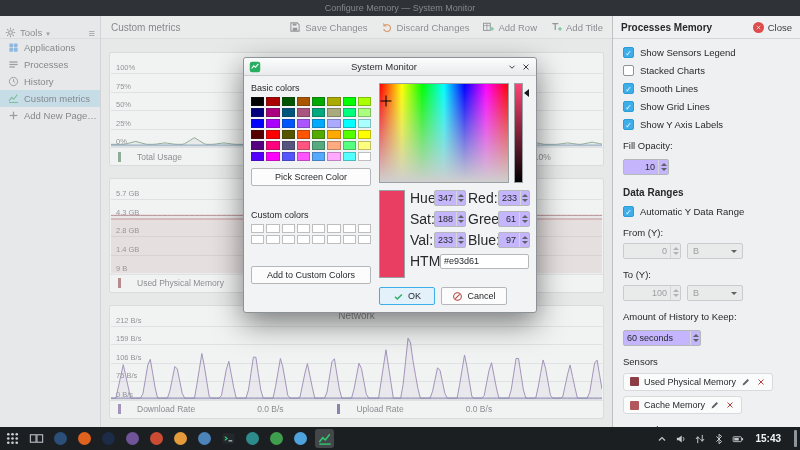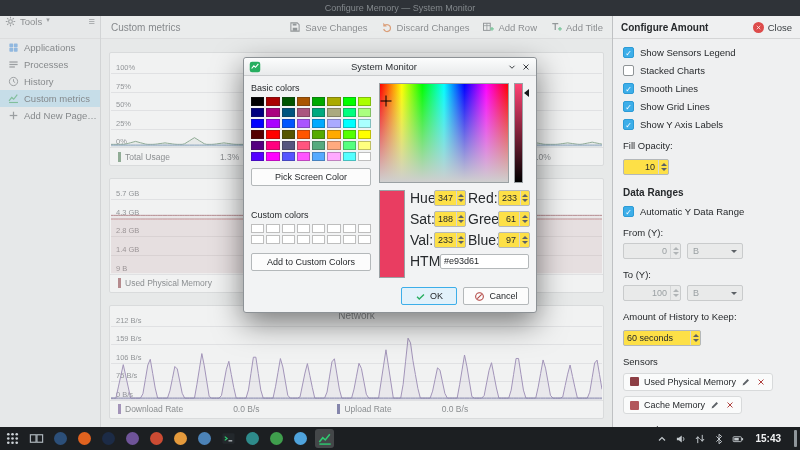--- a/index.html
+++ b/index.html
@@ -2,58 +2,58 @@
 <html><head>
 <meta charset="utf-8">
 <style>
 *{margin:0;padding:0;box-sizing:border-box;font-family:"Liberation Sans",sans-serif}
 html,body{width:800px;height:450px;overflow:hidden;background:#111}
 .screen{position:relative;width:800px;height:450px;background:#eff0f1;overflow:hidden}
 .titlebar{position:absolute;left:0;top:0;width:800px;height:16px;background:#2f3338;display:flex;align-items:center;justify-content:center}
 .wtitle{font-size:9px;color:#83888c}
 .main{position:absolute;left:0;top:16px;width:800px;height:411px;display:flex}
 .sidebar{width:101px;background:#e8e9ea;border-right:1px solid #c2c4c6;display:flex;flex-direction:column}
-.side-head{height:23px;display:flex;align-items:flex-start;gap:4px;padding:0 5px;border-bottom:1px solid #d4d5d6}
+.side-head{height:23px;display:flex;align-items:flex-end;gap:4px;padding:0 5px;border-bottom:1px solid #d4d5d6}
 .side-head .lbl{font-size:9.5px;color:#3a3e42}
 .chev{font-size:7px;color:#5c6166}
 .burger{margin-left:auto;font-size:11px;color:#5c6166;line-height:10px}
 .side-item{height:17px;display:flex;align-items:center;gap:5px;padding-left:8px;font-size:9.5px;color:#31363b;white-space:nowrap}
 .side-item.sel{background:rgba(61,174,233,.35)}
 .center{flex:1;display:flex;flex-direction:column;min-width:0}
 .toolbar{height:23px;display:flex;align-items:center;background:#eff0f1;border-bottom:1px solid #d4d5d6}
 .page-title{margin-left:10px;font-size:10px;color:#31363b}
 .tb-buttons{margin-left:auto;display:flex;gap:3px;padding-right:4px}
 .tb-btn{display:flex;align-items:center;gap:4px;font-size:9.5px;color:#3a3e42;padding:2px 5px;border-radius:2px;white-space:nowrap}
 .charts{flex:1;background:#e9eaeb;padding:13px 8px 8px;display:flex;flex-direction:column;gap:12px;overflow:hidden}
 .chart-card{flex:1;background:#fbfbfc;border:1px solid #cfd1d2;border-radius:2px;display:flex;flex-direction:column;min-height:0}
 .chart-title{height:20px;display:flex;align-items:center;justify-content:center;font-size:10px;color:#3a3e42}
 .plot{flex:1;position:relative;margin:0 1px}
 .plot svg{position:absolute;inset:0;width:100%;height:100%}
 .gridline{position:absolute;left:0;right:0;height:1px;background:#dcdddf}
 .tick{position:absolute;left:5px;transform:translateY(-100%);font-size:7.5px;color:#4a4e52;padding-bottom:1px}
 .legend{height:18px;border-top:1px solid #d8d9da;display:flex;align-items:center;padding:0 8px}
-.lg-item{display:flex;align-items:center;width:46%;gap:4px}
+.lg-item{display:flex;align-items:center;width:46%;gap:16px}
 .lg-sw{width:3px;height:10px;flex:0 0 auto}
 .lg-name{font-size:8.5px;color:#3a3e42;white-space:nowrap}
 .lg-val{font-size:8.5px;color:#3a3e42;margin-left:46px;white-space:nowrap}
 .lg-val.right{margin-left:auto;margin-right:6px}
 .config{width:188px;background:#eff0f1;border-left:1px solid #bfc1c3;display:flex;flex-direction:column}
 .config-head{height:23px;display:flex;align-items:center;padding:0 8px;border-bottom:1px solid #d4d5d6}
 .config-title{font-size:10px;font-weight:bold;color:#26292c}
 .close-btn{margin-left:auto;display:flex;align-items:center;gap:4px;background:none;border:none;font-size:9.5px;color:#3a3e42}
 .close-ico{width:11px;height:11px;border-radius:50%;background:#dd4b4b;display:inline-flex;align-items:center;justify-content:center}
 .config-body{flex:1;padding:8px 10px;overflow:hidden}
 .cb-row{display:flex;align-items:center;gap:6px;margin-bottom:7px}
 .cb{width:11px;height:11px;border-radius:2px;font-size:8px;line-height:11px;text-align:center;flex:0 0 auto;color:#fff}
 .cb.on{background:#3daee9;border:1px solid #2c9bd6}
 .cb.off{background:#fff;border:1px solid #8f9496}
 .cb-label{font-size:9.5px;color:#26292c;white-space:nowrap}
 .cfg-label{font-size:9.5px;color:#26292c;margin:10px 0 5px}
 .cfg-h2{font-size:10px;font-weight:bold;color:#26292c;margin:12px 0 8px}
-.spin{display:inline-flex;align-items:center;height:16px;background:#fde047;border:1px solid #b4b8ba;border-radius:2px}
+.spin{display:inline-flex;align-items:center;height:16px;background:#c4b5fd;border:1px solid #b4b8ba;border-radius:2px}
 .spin .v{flex:1;font-size:9px;color:#26292c;text-align:right;padding:0 3px;white-space:nowrap}
 .spin.dis{background:#e9eaea;border-color:#c9cbcc}
 .spin.dis .v{color:#9aa0a3}
 .spin-btns{width:10px;align-self:stretch;border-left:1px solid #d4d6d7;display:flex;flex-direction:column;align-items:center;justify-content:space-evenly}
 .tri-up{width:0;height:0;border-left:3px solid transparent;border-right:3px solid transparent;border-bottom:3px solid #5c6166}
 .tri-dn{width:0;height:0;border-left:3px solid transparent;border-right:3px solid transparent;border-top:3px solid #5c6166}
 .spin.dis .tri-up{border-bottom-color:#b0b4b6}
 .spin.dis .tri-dn{border-top-color:#b0b4b6}
 .combo{display:inline-flex;align-items:center;height:16px;background:#fff;border:1px solid #b4b8ba;border-radius:2px;padding:0 5px;gap:6px}
 .combo.dis{background:#e9eaea;border-color:#c9cbcc}
@@ -71,39 +71,39 @@
 .dlg-wbtn{display:flex;align-items:center}
 .dlg-body{flex:1;display:flex;padding:7px;gap:8px;min-height:0}
 .dlg-left{width:120px;display:flex;flex-direction:column}
 .dlg-lbl{font-size:9px;color:#26292c}
 .basic-grid{margin-top:4px;display:grid;grid-template-columns:repeat(8,1fr);gap:2px}
 .cell{height:9px;box-shadow:inset 0 0 0 1px rgba(40,40,40,.3)}
 .btn{height:18px;background:#fcfcfc;border:1px solid #b4b8ba;border-radius:2px;font-size:9px;color:#26292c;display:flex;align-items:center;justify-content:center;gap:4px;white-space:nowrap}
 .pick-btn{margin-top:7px}
 .custom-lbl{margin-top:24px}
 .custom-grid{margin-top:4px;display:grid;grid-template-columns:repeat(8,1fr);gap:2px}
-.add-btn{margin-top:9px}
+.add-btn{margin-top:22px}
 .dlg-right{flex:1;display:flex;flex-direction:column;min-width:0}
 .hsv-row{display:flex;gap:5px}
 .hsv-square{flex:1;height:100px;position:relative;border:1px solid #9aa0a3;background:linear-gradient(to bottom,rgba(255,255,255,0),#cfcfcf),linear-gradient(to right,#ff0000,#ffff00 17%,#00ff00 33%,#00ffff 50%,#0000ff 66%,#ff00ff 83%,#ff0000)}
 .cross{position:absolute;left:5%;top:17%;width:11px;height:11px;transform:translate(-50%,-50%)}
 .cross:before{content:"";position:absolute;left:5px;top:0;width:1px;height:11px;background:#000}
 .cross:after{content:"";position:absolute;top:5px;left:0;height:1px;width:11px;background:#000}
 .val-wrap{width:15px;position:relative}
 .val-strip{width:9px;height:100px;border:1px solid #9aa0a3;background:linear-gradient(#ff4273,#000)}
 .val-arrow{position:absolute;right:0;top:calc(9% - 3px);width:0;height:0;border-top:4px solid transparent;border-bottom:4px solid transparent;border-right:5px solid #16181a}
 .mix-row{display:flex;gap:5px;margin-top:7px}
 .preview{width:26px;height:88px;border:1px solid #9aa0a3}
 .fields{flex:1;display:flex;flex-direction:column;gap:5px;min-width:0}
 .frow{display:flex;align-items:center;gap:2px}
 .flabel{width:22px;text-align:right;font-size:14px;color:#26292c;flex:0 0 auto}
 .flabel.w2{width:28px}
 .fspin{width:32px;flex:0 0 auto}
 .html-input{flex:1;height:15px;border:1px solid #b4b8ba;border-radius:2px;background:#fff;font-size:9px;color:#26292c;padding:0 3px;min-width:0}
-.dlg-actions{display:flex;justify-content:flex-end;gap:6px;margin-top:auto}
+.dlg-actions{display:flex;gap:6px;margin-top:auto}
 .ok-btn{width:56px;border-color:#3daee9;background:#e2f1fa}
 .cancel-btn{width:66px}
 .taskbar{position:absolute;left:0;top:427px;width:800px;height:23px;background:#1c1f22;display:flex;align-items:center;padding:0 3px}
 .tb-apps{display:flex;gap:5px;align-items:center}
 .tb-app{width:19px;height:19px;display:flex;align-items:center;justify-content:center;border-radius:3px}
 .tb-app.active{background:rgba(255,255,255,.18)}
 .tb-dot{width:13px;height:13px;border-radius:50%;display:block}
 .tray{margin-left:auto;display:flex;align-items:center;gap:7px}
 .clock{font-size:10px;color:#f2f3f4;font-weight:bold;margin:0 4px}
 .edge{width:3px;height:17px;background:#8f969b;border-radius:1px;margin-left:2px}
@@ -320,21 +320,21 @@
                 <span class="lg-name">Upload Rate</span>
                 <span class="lg-val">0.0 B/s</span>
               </div>
             </div>
           </div>
         </div>
     </section>
 
     <aside class="config">
       <div class="config-head">
-        <span class="config-title">Configure Amount</span>
+        <span class="config-title">Processes Memory</span>
         <button class="close-btn">
           <span class="close-ico" id="close-ico">
               <svg class="ic" width="7" height="7" viewBox="0 0 16 16">
                 <path d="M4 4l8 8M12 4l-8 8" stroke="#ffffff" stroke-width="1.6" fill="none"></path>
               </svg>
             </span>
           <span>Close</span>
         </button>
       </div>
       <div class="config-body">

